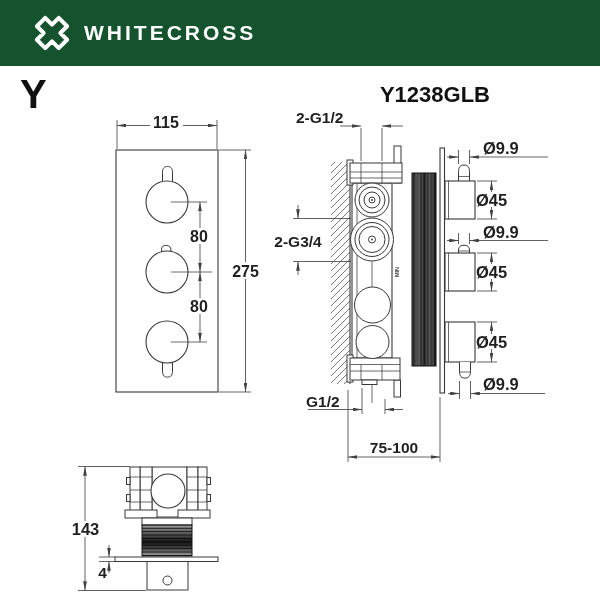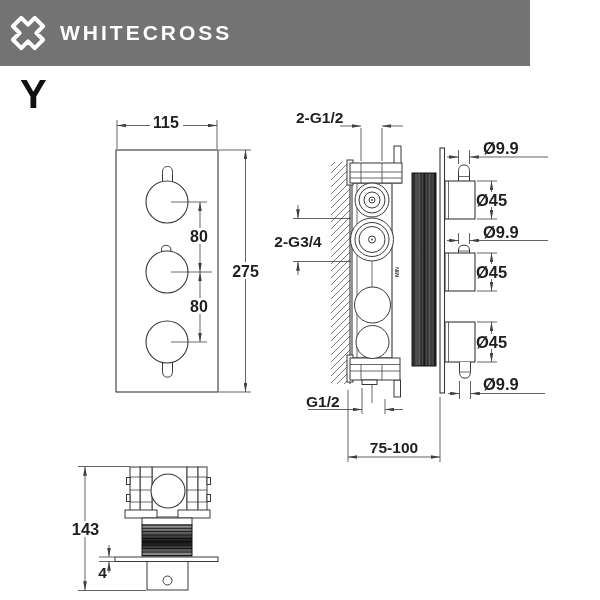--- a/index.html
+++ b/index.html
@@ -1,19 +1,19 @@
 <!DOCTYPE html>
 <html><head>
 <meta charset="utf-8">
 <style>
   html,body{margin:0;padding:0;background:#fff;}
   .page{position:relative;width:600px;height:600px;background:#ffffff;overflow:hidden;
         font-family:"Liberation Sans",sans-serif;}
-  .topbar{position:absolute;left:0;top:0;width:530px;height:66px;background:#737373;
-          display:flex;align-items:center;padding-left:8px;box-sizing:border-box;}
+  .topbar{position:absolute;left:0;top:0;width:600px;height:66px;background:#14532d;
+          display:flex;align-items:center;padding-left:32px;box-sizing:border-box;}
   .brand{color:#ffffff;font-size:21px;font-weight:bold;letter-spacing:3px;margin-left:12px;}
   .series{position:absolute;left:20px;top:72px;font-size:40px;font-weight:bold;color:#111;}
   .model{position:absolute;right:110px;top:82px;font-size:22px;font-weight:bold;color:#111;}
   svg text{font-family:"Liberation Sans",sans-serif;font-weight:bold;fill:#1f1f1f;}
   .t16{font-size:16px;}
   .t15{font-size:15.5px;}
   .t17{font-size:16.5px;}
   .tmin{font-size:5.5px;font-weight:600;fill:#3d3d3d;}
   .o{fill:#fff;stroke:#383838;stroke-width:1.1;}
   .o2{fill:#fff;stroke:#383838;stroke-width:1;}
@@ -27,20 +27,21 @@
 <div class="page">
 
   <div class="topbar">
     <svg width="40" height="40" viewBox="0 0 44 44">
       <path d="M15.5,5 H28.5 V15.5 H39 V28.5 H28.5 V39 H15.5 V28.5 H5 V15.5 H15.5 Z" transform="rotate(45 22 22)" fill="none" stroke="#ffffff" stroke-width="4.4" stroke-linejoin="round"></path>
     </svg>
     <span class="brand">WHITECROSS</span>
   </div>
 
   <div class="series">Y</div>
+  <div class="model">Y1238GLB</div>
 
   <svg width="600" height="600" viewBox="0 0 600 600" style="position:absolute;left:0;top:0;">
     <defs>
       <marker id="ar" viewBox="0 0 10 4" refX="10" refY="2" markerWidth="11" markerHeight="4.4" orient="auto-start-reverse" markerUnits="strokeWidth">
         <path d="M0,0 L10,2 L0,4 Z" fill="#414141"></path>
       </marker>
       <pattern id="hatch" width="7" height="7" patternUnits="userSpaceOnUse">
         <path d="M0,7 L7,0" stroke="#6a6a6a" stroke-width="0.9"></path>
       </pattern>
       <linearGradient id="vbargrad" x1="0" y1="0" x2="1" y2="0">

